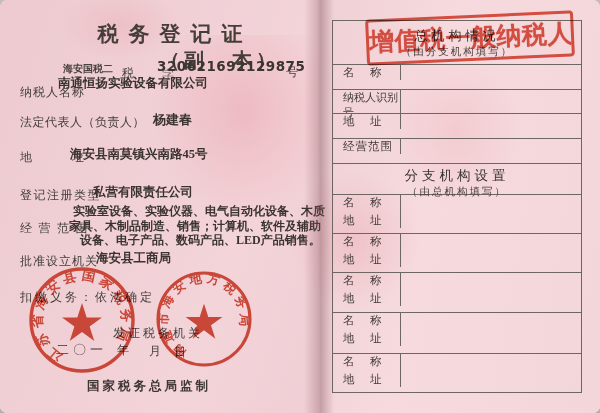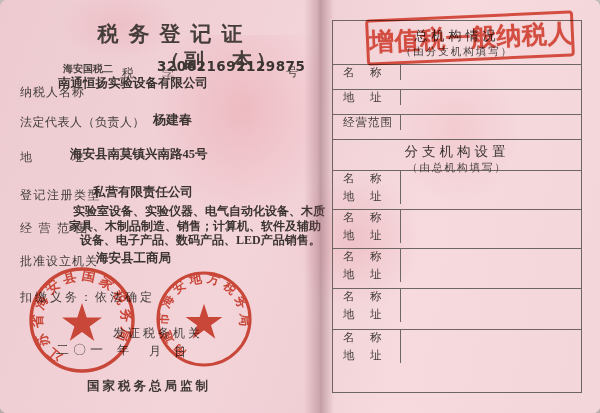--- a/index.html
+++ b/index.html
@@ -133,20 +133,24 @@
 
     <div class="rtable">
       <div class="sechead" style="height:43px;">
         <div class="sec-title" style="margin-top:6px;font-size:13px;">总机构情况</div>
         <div class="sec-sub">（由分支机构填写）</div>
       </div>
       <div class="trow" style="height:25px;">
         <div class="tlabel">名　称</div>
         <div class="tval"></div>
       </div>
+      <div class="trow" style="height:24px;">
+        <div class="tlabel" style="letter-spacing:0;font-size:11px;">纳税人识别号</div>
+        <div class="tval"></div>
+      </div>
       <div class="trow" style="height:25px;">
         <div class="tlabel">地　址</div>
         <div class="tval"></div>
       </div>
       <div class="trow" style="height:25px;">
         <div class="tlabel" style="letter-spacing:1px;">经营范围</div>
         <div class="tval"></div>
       </div>
       <div class="sechead" style="height:31px;border-top:1px solid #6e6660;">
         <div class="sec-title" style="margin-top:3px;">分支机构设置</div>

